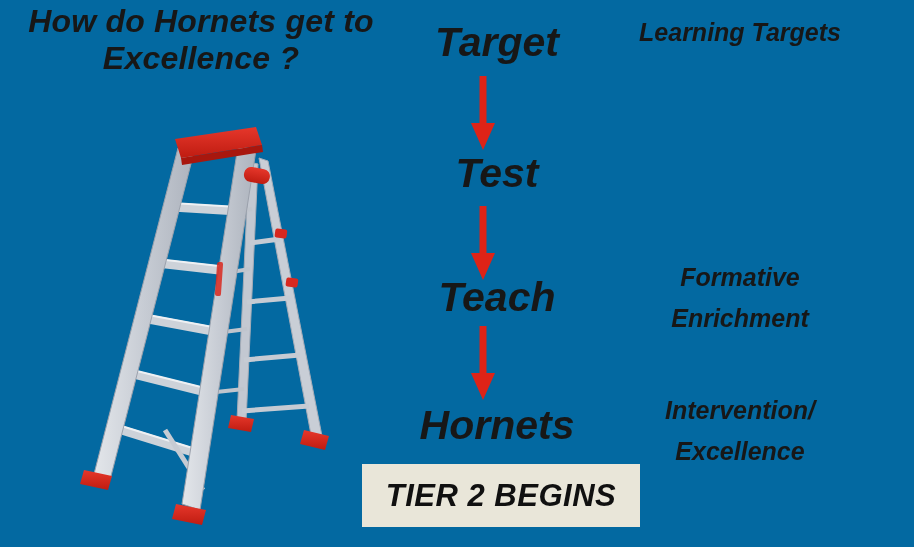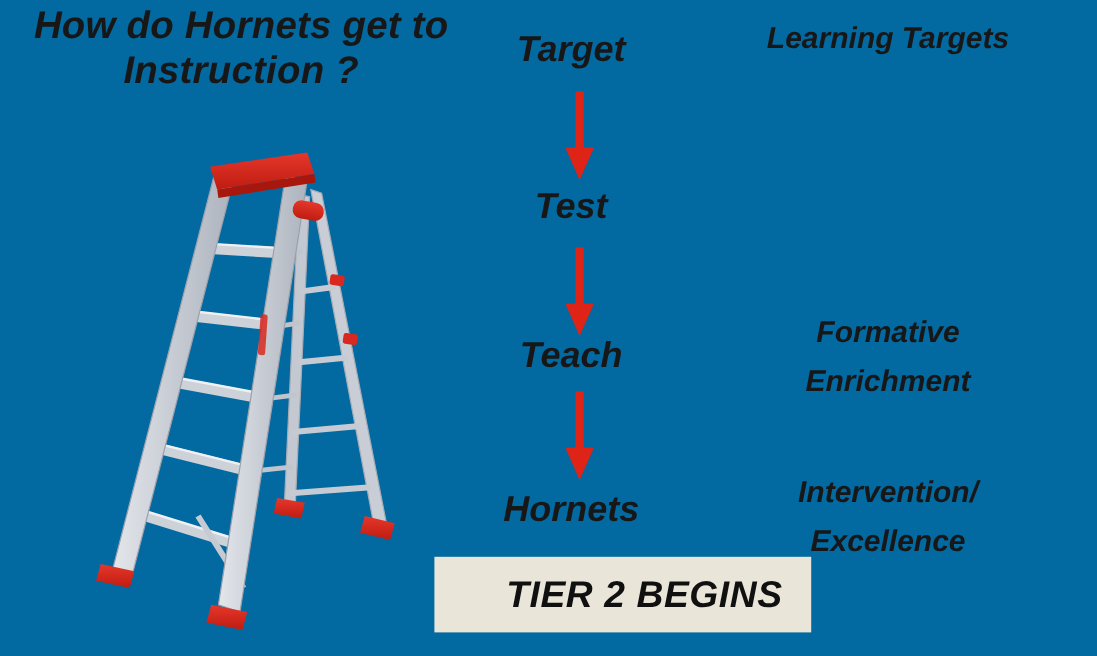--- a/index.html
+++ b/index.html
@@ -14,42 +14,42 @@
     overflow: hidden;
   }
   .title {
     position: absolute;
     left: 2px; top: 3px; width: 398px;
     font-size: 32px; line-height: 37px;
     text-align: center; letter-spacing: 0.2px;
   }
   .ladder { position: absolute; left: 48px; top: 112px; width: 312px; height: 418px; }
   .step-label {
-    position: absolute; left: 356px; width: 240px;
-    text-align: center; font-size: 30px; line-height: 40px;
+    position: absolute; left: 377px; width: 240px;
+    text-align: center; font-size: 41px; line-height: 40px;
   }
   .arrow { position: absolute; width: 24px; height: 74px; left: 471px; }
   .outcome {
     position: absolute; left: 612px; width: 256px;
     text-align: center; font-size: 25px; line-height: 41px;
   }
   .badge {
     position: absolute; left: 362px; top: 464px; width: 278px; height: 63px;
     display: flex; align-items: center; justify-content: center;
     font-size: 31px; letter-spacing: 0.5px; color: #101010;
   }
 </style>
 </head>
 <body>
 
 <div class="stage" style="background-color: #0369a1; font-style: italic;">
 
   <div class="title">
     <div>How do Hornets get to</div>
-    <div>Instruction ?</div>
+    <div>Excellence ?</div>
   </div>
 
   <svg class="ladder" viewBox="0 0 312 418" aria-hidden="true">
     <defs>
       <linearGradient id="railGrad" x1="0" y1="0" x2="1" y2="0">
         <stop offset="0" stop-color="#e3e6ea"></stop>
         <stop offset="0.5" stop-color="#c7ccd4"></stop>
         <stop offset="1" stop-color="#adb3bd"></stop>
       </linearGradient>
       <linearGradient id="redGrad" x1="0" y1="0" x2="0" y2="1">
@@ -117,14 +117,14 @@
   </svg>
   <svg class="arrow" style="top:326px" viewBox="0 0 24 74">
     <rect x="8.5" y="0" width="7" height="49" fill="#de2317"></rect>
     <polygon points="0,47 24,47 12,74" fill="#de2317"></polygon>
   </svg>
 
   <div class="outcome" style="top:12px">Learning Targets</div>
   <div class="outcome" style="top:257px">Formative Enrichment</div>
   <div class="outcome" style="top:390px">Intervention/ Excellence</div>
 
-  <div class="badge" style="background-color: rgb(233, 230, 217); padding-left: 36px;">TIER 2 BEGINS</div>
+  <div class="badge" style="background-color: rgb(233, 230, 217);">TIER 2 BEGINS</div>
 </div>
 
 </body></html>

